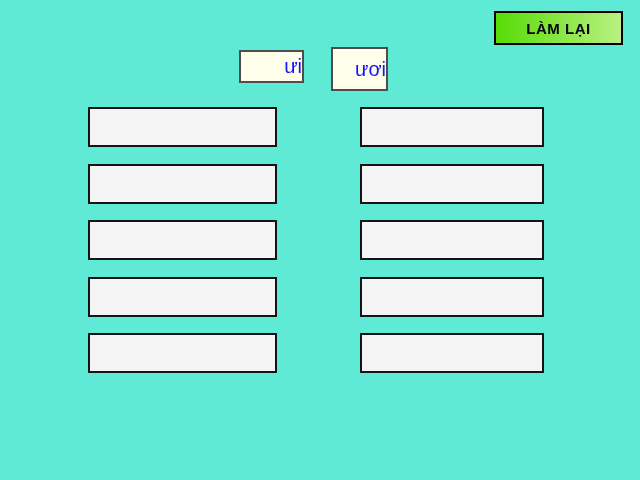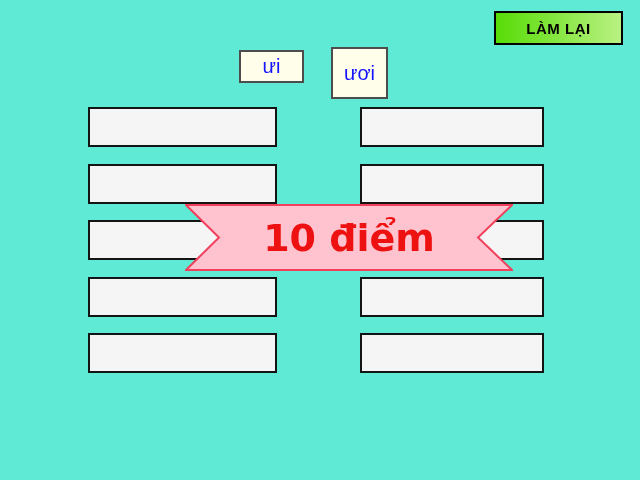--- a/index.html
+++ b/index.html
@@ -28,27 +28,27 @@
     letter-spacing: 0.5px;
     cursor: pointer;
   }
 
   
   .vowel-card {
     position: absolute;
     box-sizing: border-box;
     background: #fffeea;
     border: 2px solid #4d4d4d;
-    display: flex; align-items: center; justify-content: center;
+    display: flex; align-items: center; justify-content: flex-end;
     color: #1414ff;
     font-size: 20px;
     cursor: pointer;
   }
   .vowel-card.card-ui  { left: 239px; top: 50px; width: 65px; height: 33px; }
-  .vowel-card.card-uoi { left: 331px; top: 47px; width: 57px; height: 52px; }
+  .vowel-card.card-uoi { left: 331px; top: 47px; width: 57px; height: 44px; }
 
   
   .answer-col {
     position: absolute;
     top: 107px;
     display: flex; flex-direction: column;
     gap: 16.5px;
   }
   .answer-col.left  { left: 88px;  width: 189px; }
   .answer-col.right { left: 360px; width: 184px; }
@@ -107,20 +107,14 @@
     </div>
 
   <div class="answer-col right">
       <div class="slot"></div>
       <div class="slot"></div>
       <div class="slot"></div>
       <div class="slot"></div>
       <div class="slot"></div>
     </div>
 
-  <div class="banner-wrap">
-    <svg width="328" height="67" viewBox="0 0 328 67">
-      <polygon points="1,1 327,1 293,33.5 327,66 1,66 34,33.5"></polygon>
-    </svg>
-    <div class="banner-label">10 điểm</div>
-  </div>
 
 </div>
 
 </body></html>

